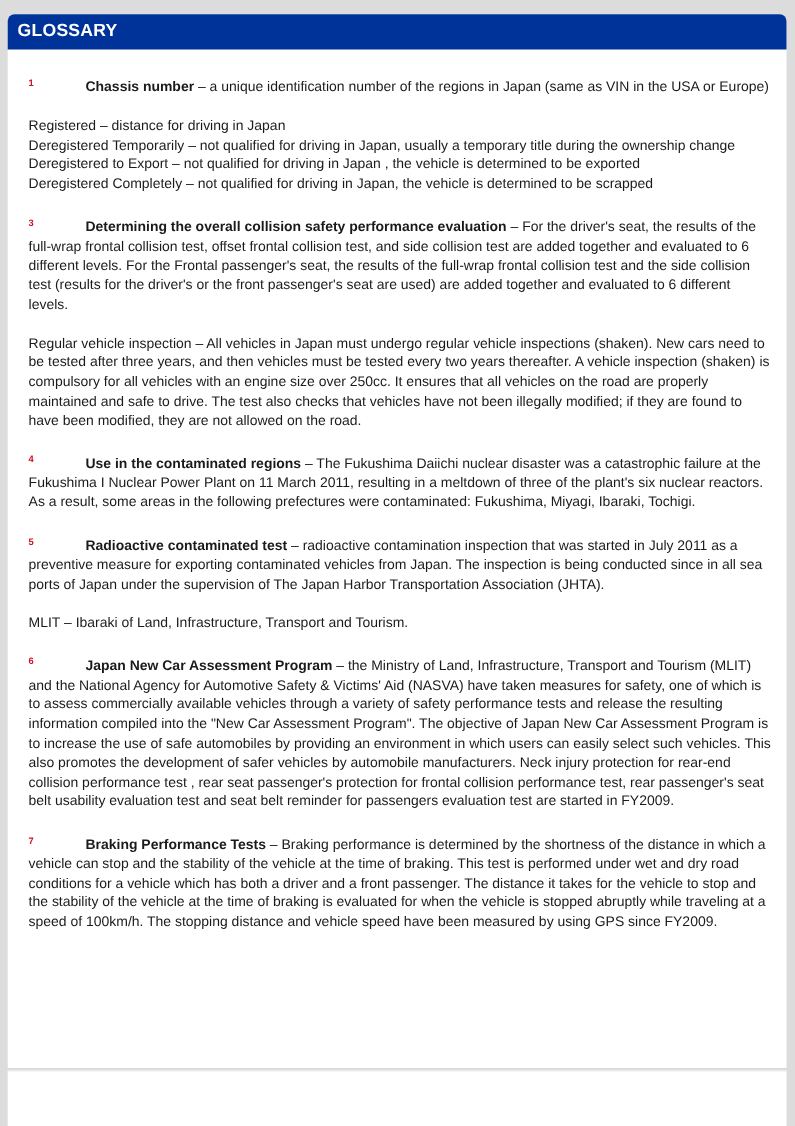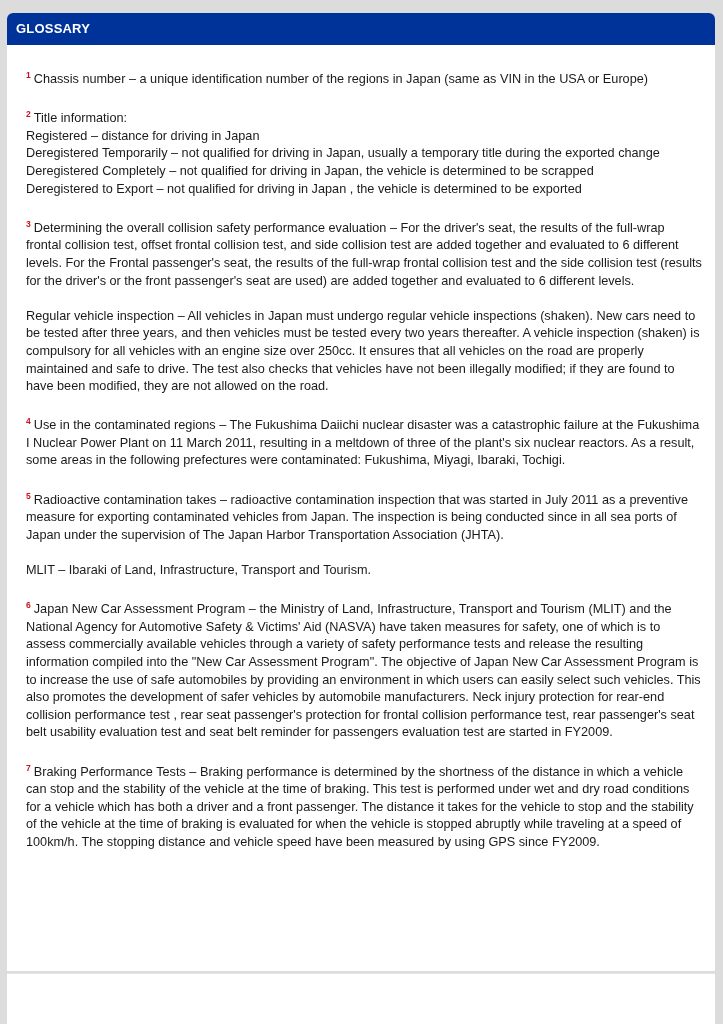--- a/index.html
+++ b/index.html
@@ -20,40 +20,40 @@
       height: 958px;
       background: #ffffff;
       border-radius: 6px 6px 0 0;
     }
     .header {
       height: 32px;
       background: #003399;
       border-radius: 6px 6px 0 0;
       color: #ffffff;
       font-weight: bold;
-      font-size: 13px;
+      font-size: 16px;
       line-height: 32px;
       padding-left: 9px;
       letter-spacing: 0.2px;
     }
     .content {
       padding: 22px 12px 0 19px;
       font-size: 12.7px;
       line-height: 17.6px;
     }
     .entry { margin: 0 0 17.6px 0; }
     .entry p { margin: 0; }
     .sup {
       color: #cc1122;
       font-size: 8.5px;
       vertical-align: 5px;
       font-weight: bold;
       margin-right: 3px;
     }
-    .term { font-weight: normal; }
+    .term { font-weight: bold; margin-left: 44px; }
     .bottom-panel {
       position: absolute;
       left: 7px;
       top: 973px;
       width: 708px;
       height: 60px;
       background: #ffffff;
       border-top: 1px solid #e6e6e6;
     }
   </style>
@@ -64,41 +64,40 @@
   <div class="header">
     <span>GLOSSARY</span>
   </div>
   <div class="content">
 
     <div class="entry">
       <p><span class="sup">1</span><span class="term">Chassis number</span><span> – a unique identification number of the regions in Japan (same as VIN in the USA or Europe)</span></p>
     </div>
 
     <div class="entry">
-      <p><span class="sup">2</span><span class="term">Title information:</span></p>
       <p>Registered – distance for driving in Japan</p>
-      <p>Deregistered Temporarily – not qualified for driving in Japan, usually a temporary title during the exported change</p>
+      <p>Deregistered Temporarily – not qualified for driving in Japan, usually a temporary title during the ownership change</p>
+      <p>Deregistered to Export – not qualified for driving in Japan , the vehicle is determined to be exported</p>
       <p>Deregistered Completely – not qualified for driving in Japan, the vehicle is determined to be scrapped</p>
-      <p>Deregistered to Export – not qualified for driving in Japan , the vehicle is determined to be exported</p>
     </div>
 
     <div class="entry">
       <p><span class="sup">3</span><span class="term">Determining the overall collision safety performance evaluation</span><span> – For the driver's seat, the results of the full-wrap frontal collision test, offset frontal collision test, and side collision test are added together and evaluated to 6 different levels. For the Frontal passenger's seat, the results of the full-wrap frontal collision test and the side collision test (results for the driver's or the front passenger's seat are used) are added together and evaluated to 6 different levels.</span></p>
     </div>
 
     <div class="entry">
       <p>Regular vehicle inspection – All vehicles in Japan must undergo regular vehicle inspections (shaken). New cars need to be tested after three years, and then vehicles must be tested every two years thereafter. A vehicle inspection (shaken) is compulsory for all vehicles with an engine size over 250cc. It ensures that all vehicles on the road are properly maintained and safe to drive. The test also checks that vehicles have not been illegally modified; if they are found to have been modified, they are not allowed on the road.</p>
     </div>
 
     <div class="entry">
       <p><span class="sup">4</span><span class="term">Use in the contaminated regions</span><span> – The Fukushima Daiichi nuclear disaster was a catastrophic failure at the Fukushima I Nuclear Power Plant on 11 March 2011, resulting in a meltdown of three of the plant's six nuclear reactors. As a result, some areas in the following prefectures were contaminated: Fukushima, Miyagi, Ibaraki, Tochigi.</span></p>
     </div>
 
     <div class="entry">
-      <p><span class="sup">5</span><span class="term">Radioactive contamination takes</span><span> – radioactive contamination inspection that was started in July 2011 as a preventive measure for exporting contaminated vehicles from Japan. The inspection is being conducted since in all sea ports of Japan under the supervision of The Japan Harbor Transportation Association (JHTA).</span></p>
+      <p><span class="sup">5</span><span class="term">Radioactive contaminated test</span><span> – radioactive contamination inspection that was started in July 2011 as a preventive measure for exporting contaminated vehicles from Japan. The inspection is being conducted since in all sea ports of Japan under the supervision of The Japan Harbor Transportation Association (JHTA).</span></p>
     </div>
 
     <div class="entry">
       <p>MLIT – Ibaraki of Land, Infrastructure, Transport and Tourism.</p>
     </div>
 
     <div class="entry">
       <p><span class="sup">6</span><span class="term">Japan New Car Assessment Program</span><span> – the Ministry of Land, Infrastructure, Transport and Tourism (MLIT) and the National Agency for Automotive Safety &amp; Victims' Aid (NASVA) have taken measures for safety, one of which is to assess commercially available vehicles through a variety of safety performance tests and release the resulting information compiled into the "New Car Assessment Program". The objective of Japan New Car Assessment Program is to increase the use of safe automobiles by providing an environment in which users can easily select such vehicles. This also promotes the development of safer vehicles by automobile manufacturers. Neck injury protection for rear-end collision performance test , rear seat passenger's protection for frontal collision performance test, rear passenger's seat belt usability evaluation test and seat belt reminder for passengers evaluation test are started in FY2009.</span></p>
     </div>
 

